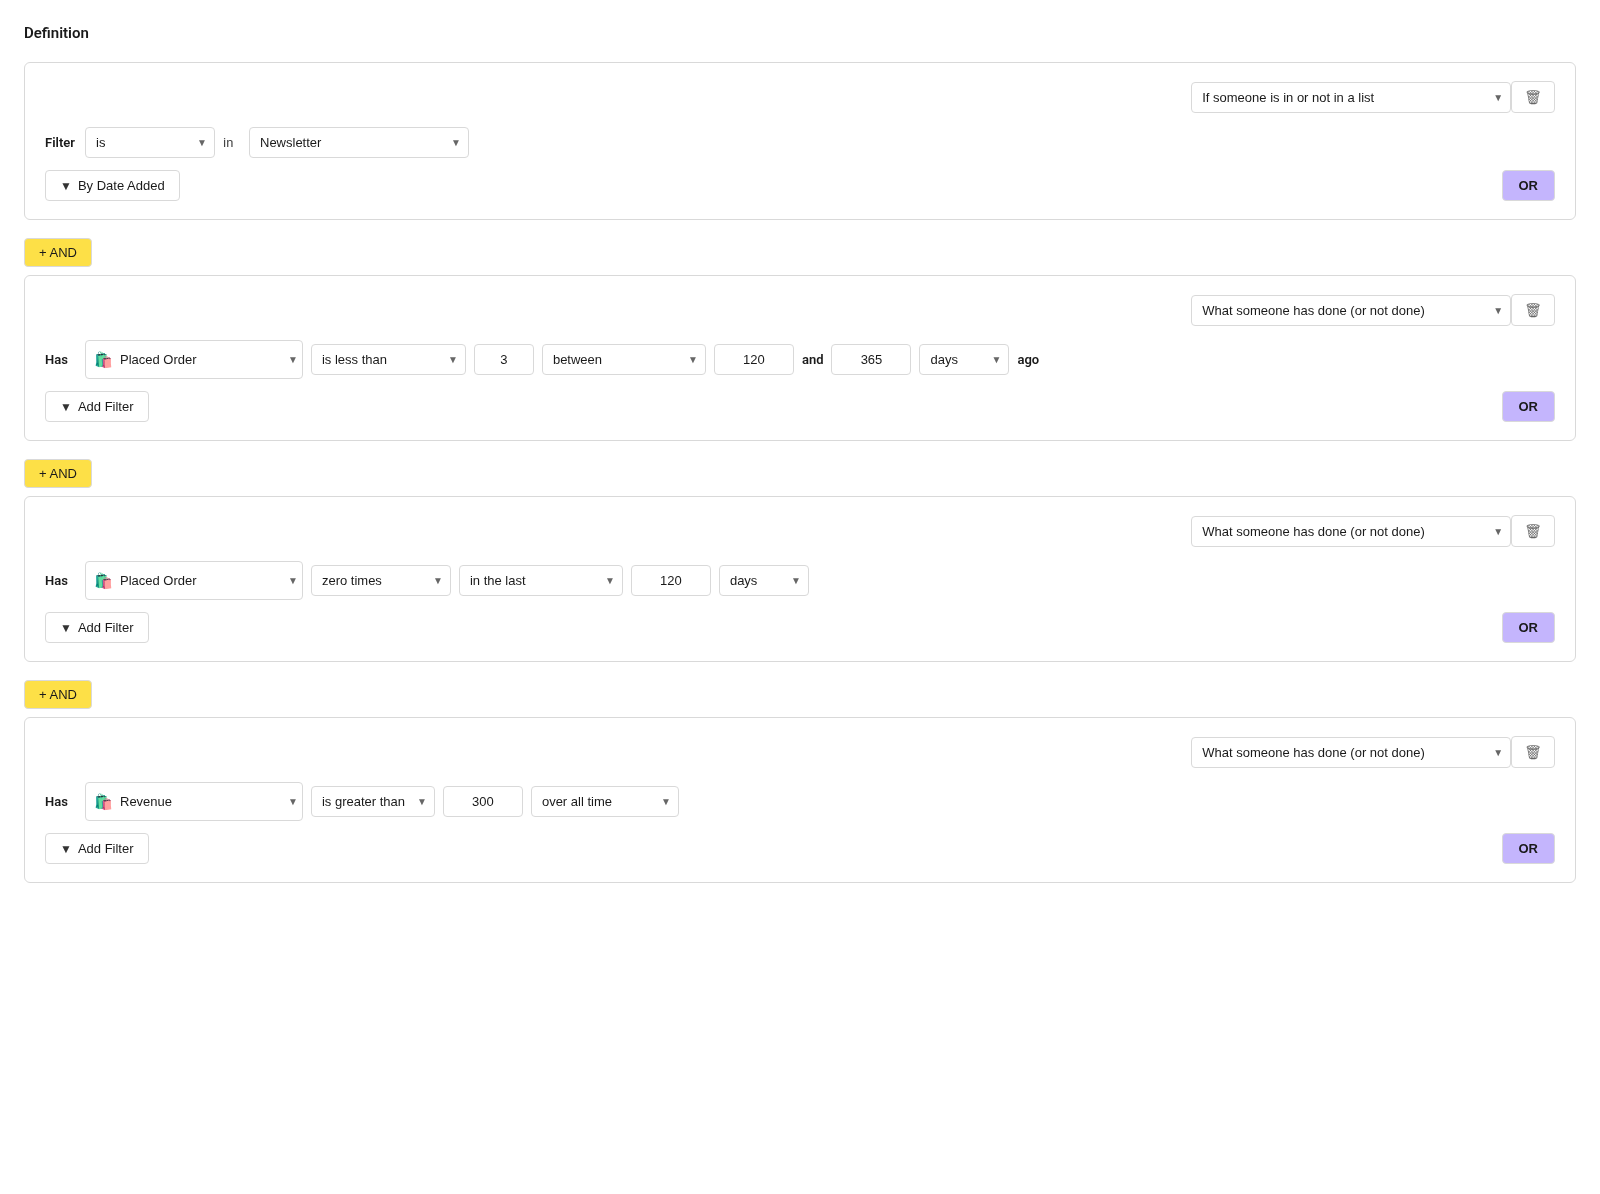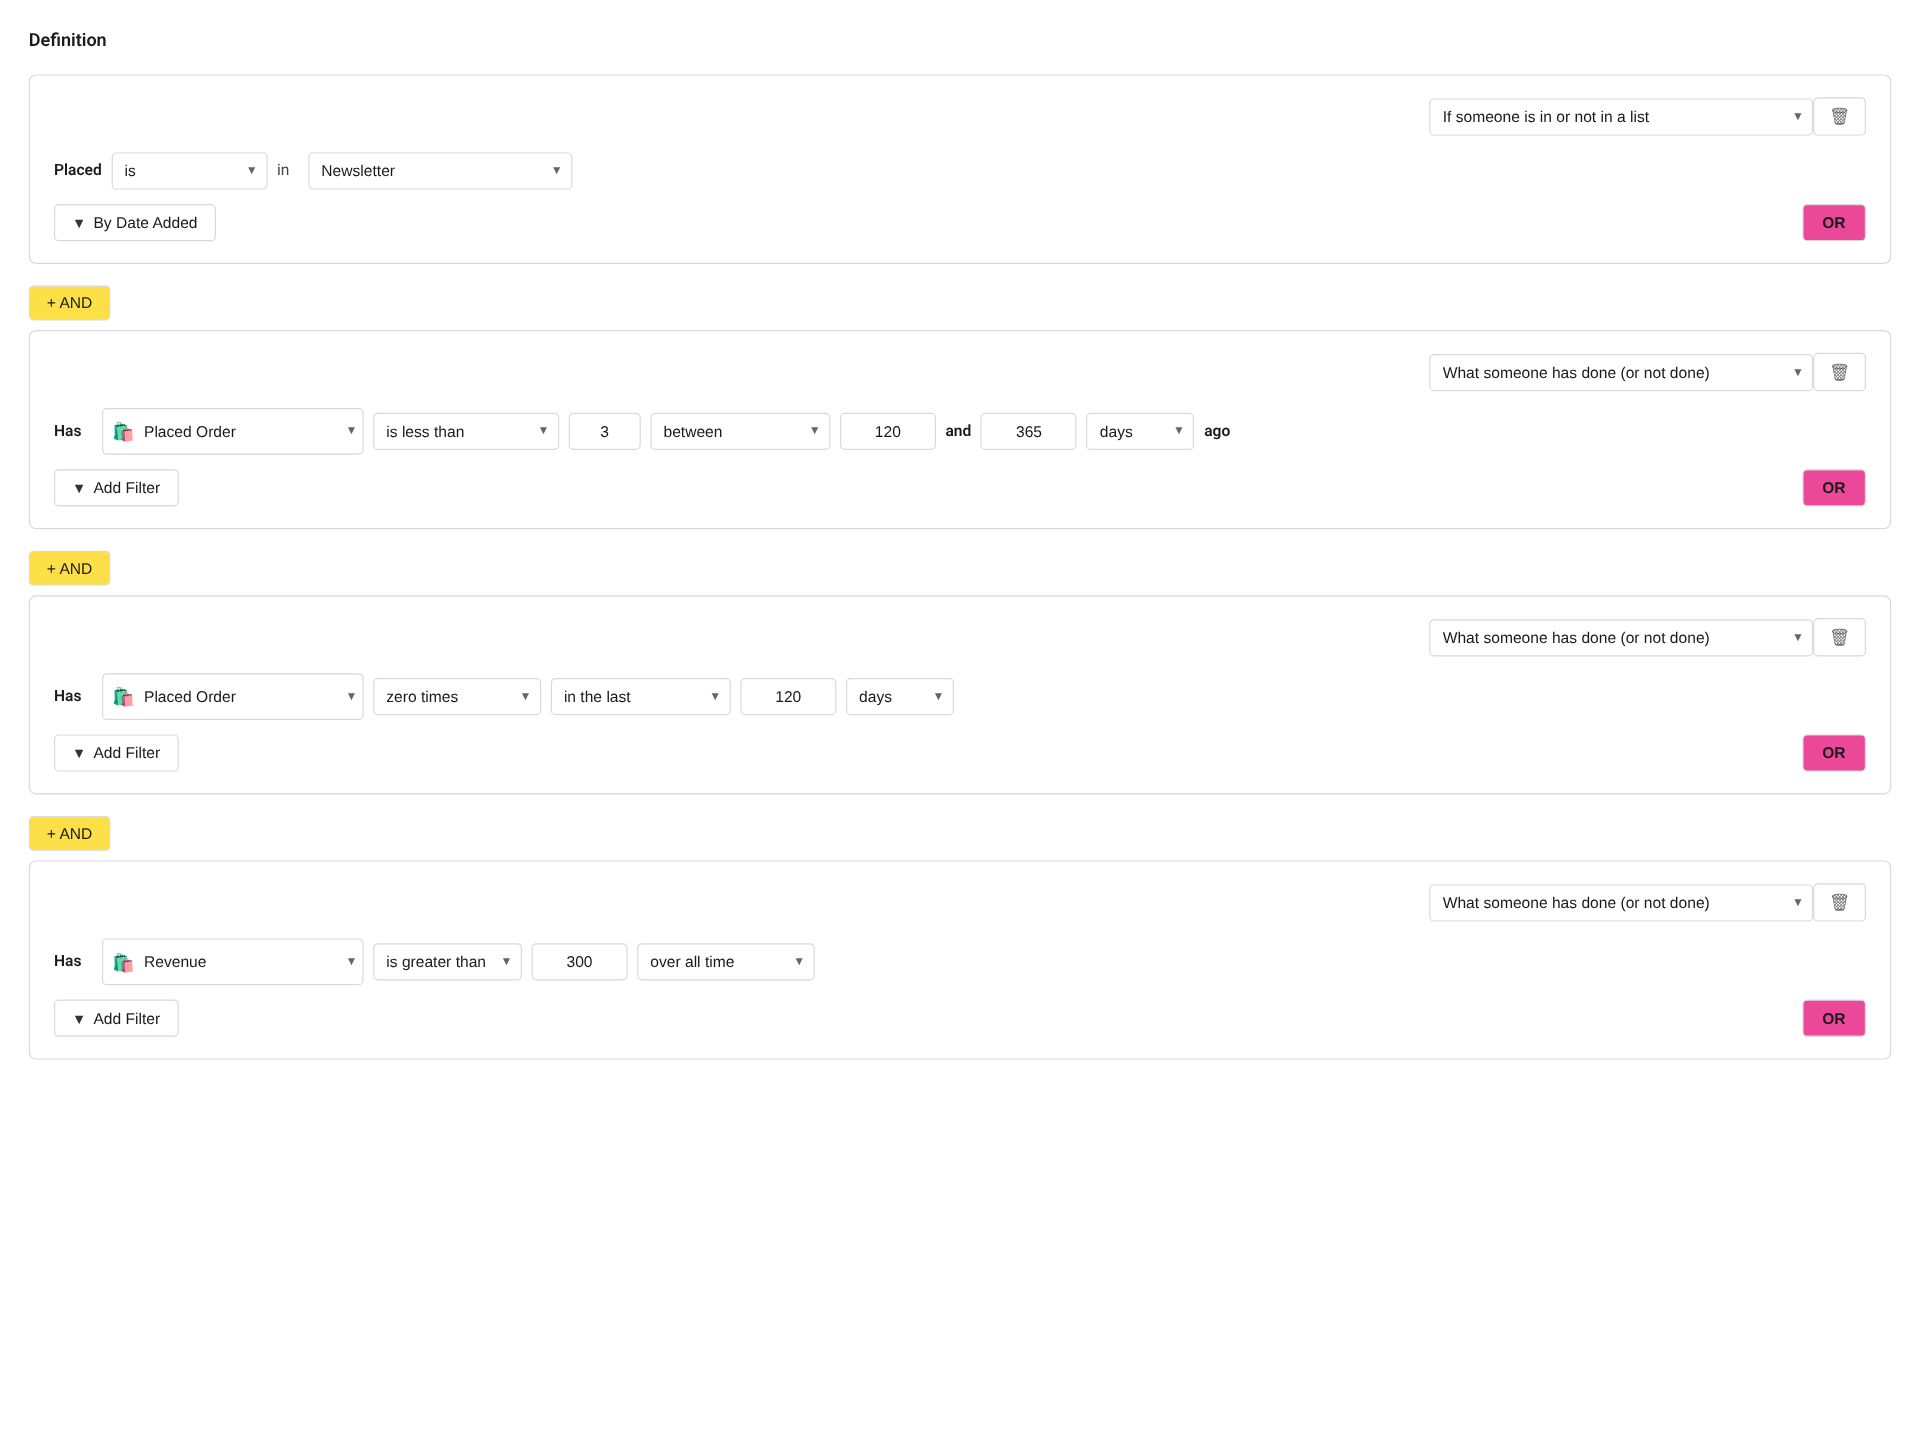--- a/index.html
+++ b/index.html
@@ -89,21 +89,21 @@
     .newsletter-select {
       width: 220px;
     }
     .placed-order-select {
       width: 170px;
     }
     .condition-select {
       width: 155px;
     }
     .time-select {
-      width: 150px;
+      width: 164px;
     }
     .days-select {
       width: 90px;
     }
     .zero-times-select {
       width: 140px;
     }
     .over-time-select {
       width: 148px;
     }
@@ -138,21 +138,21 @@
       border-radius: 4px;
       background: #fff;
       padding: 7px 12px;
       cursor: pointer;
       color: #666;
       font-size: 14px;
     }
     .or-btn {
       border: 1px solid #d9d9d9;
       border-radius: 4px;
-      background: #ec4899;
+      background: #c4b5fd;
       padding: 7px 16px;
       cursor: pointer;
       font-size: 13px;
       font-weight: 600;
       color: #1a1a1a;
     }
     .filter-btn {
       display: inline-flex;
       align-items: center;
       gap: 6px;
@@ -202,21 +202,21 @@
         <option>What someone has done (or not done)</option>
         <option>Properties about someone</option>
       </select>
       <span class="select-arrow">▼</span>
     </div>
     <button class="delete-btn" title="Delete">
       <span>🗑</span>
     </button>
   </div>
   <div class="row">
-    <span class="label">Placed</span>
+    <span class="label">Filter</span>
     <div class="select-wrapper">
       <select class="select-field person-is-select">
         <option value="is">is</option>
         <option>is not</option>
       </select>
       <span class="select-arrow">▼</span>
     </div>
     <span class="in-text">in</span>
     <div class="select-wrapper">
       <select class="select-field newsletter-select">

